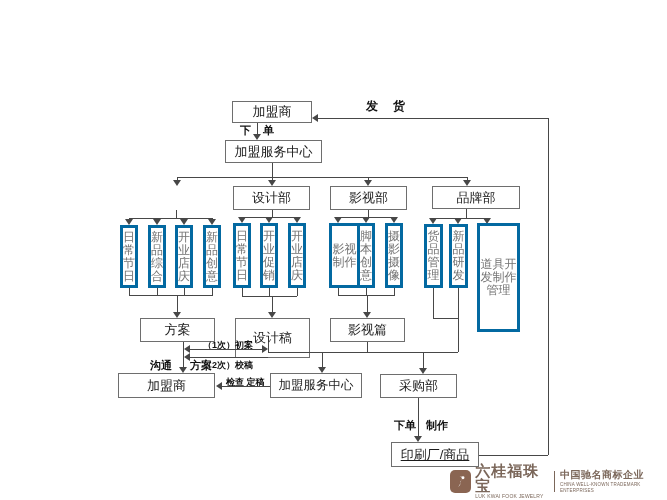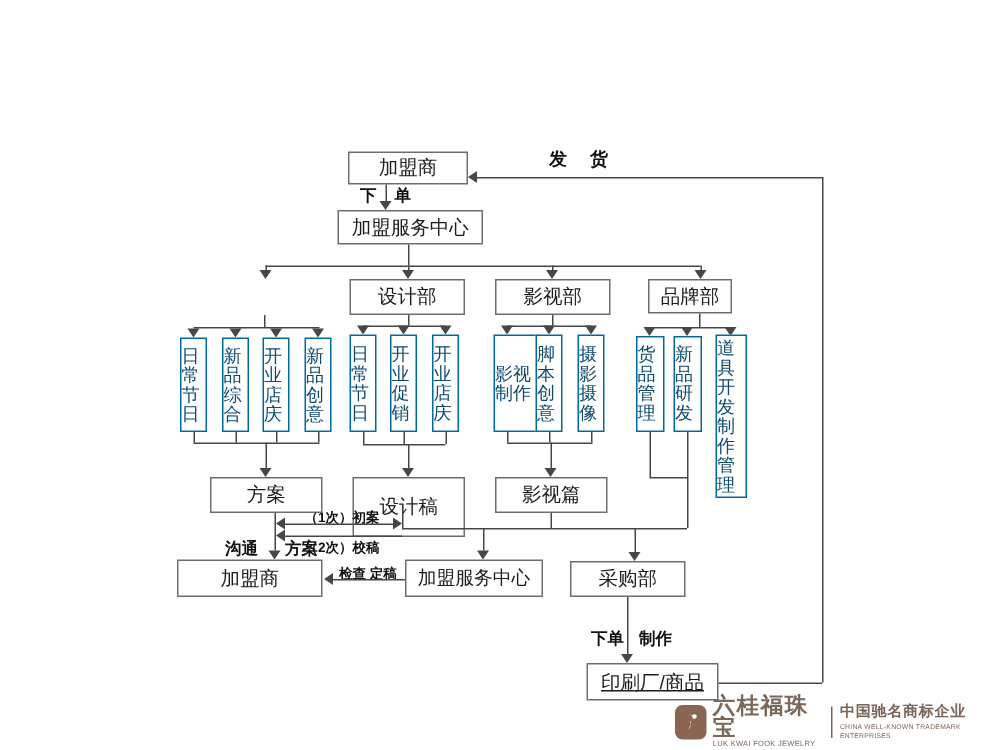--- a/index.html
+++ b/index.html
@@ -3,23 +3,23 @@
 <meta charset="utf-8">
 <style>
   html,body{margin:0;padding:0;background:#fff;}
   .slide{position:relative;width:667px;height:500px;background:#fff;overflow:hidden;
          font-family:"Liberation Sans","DejaVu Sans",sans-serif;color:#1a1a1a;}
   .title{position:absolute;left:44px;top:46px;font-size:31px;font-weight:900;
          letter-spacing:2px;color:#000;}
   .box{position:absolute;background:#fff;border:1px solid #6e6e6e;box-sizing:border-box;
        display:flex;align-items:center;justify-content:center;font-size:13px;color:#1c1c1c;
        white-space:nowrap;}
-  .vbox{position:absolute;background:#fff;border:1px solid #0369a1;box-sizing:border-box;
+  .vbox{position:absolute;background:#fff;border:3px solid #0369a1;box-sizing:border-box;
         display:flex;align-items:center;justify-content:center;font-size:12px;line-height:13px;
-        word-break:break-all;text-align:left;white-space:normal;color:#0c4a6e;padding:1px 0;}
+        word-break:break-all;text-align:center;white-space:normal;color:#737373;padding:1px 0;}
   .hl,.vl{position:absolute;background:#474747;}
   .hl{height:1px;} .vl{width:1px;}
   .ad{position:absolute;width:0;height:0;border-left:4px solid transparent;
       border-right:4px solid transparent;border-top:6px solid #474747;}
   .al{position:absolute;width:0;height:0;border-top:4px solid transparent;
       border-bottom:4px solid transparent;border-right:6px solid #474747;}
   .ar{position:absolute;width:0;height:0;border-top:4px solid transparent;
       border-bottom:4px solid transparent;border-left:6px solid #474747;}
   .lb{position:absolute;font-size:11px;font-weight:bold;color:#111;white-space:nowrap;}
   .ls{position:absolute;font-size:9px;font-weight:bold;color:#111;white-space:nowrap;}
@@ -38,40 +38,40 @@
 <div class="slide">
 
 
   <div class="box" style="left:232px;top:101px;width:80px;height:22px;">加盟商</div>
   <div class="vl" style="left:257px;top:123px;height:11px;"></div>
   <div class="ad" style="left:253px;top:134px;"></div>
   <div class="lb" style="left:240px;top:123px;">下</div>
   <div class="lb" style="left:263px;top:123px;">单</div>
   <div class="box" style="left:225px;top:140px;width:97px;height:23px;">加盟服务中心</div>
 
-  <div class="lb" style="left:366px;top:98px;font-size:12px;letter-spacing:6px;">发 货</div>
+  <div class="lb" style="left:366px;top:98px;font-size:12px;letter-spacing:6px;font-family:Liberation Serif, serif;">发 货</div>
   <div class="al" style="left:312px;top:114px;"></div>
   <div class="hl" style="left:318px;top:118px;width:230px;"></div>
   <div class="vl" style="left:548px;top:118px;height:337px;"></div>
   <div class="hl" style="left:470px;top:455px;width:78px;"></div>
 
   <div class="vl" style="left:272px;top:163px;height:14px;"></div>
   <div class="hl" style="left:177px;top:177px;width:290px;"></div>
   <div class="vl" style="left:177px;top:177px;height:3px;"></div>
   <div class="vl" style="left:272px;top:177px;height:3px;"></div>
   <div class="vl" style="left:368px;top:177px;height:3px;"></div>
   <div class="vl" style="left:467px;top:177px;height:3px;"></div>
   <div class="ad" style="left:173px;top:180px;"></div>
   <div class="ad" style="left:268px;top:180px;"></div>
   <div class="ad" style="left:364px;top:180px;"></div>
   <div class="ad" style="left:463px;top:180px;"></div>
 
   <div class="box" style="left:233px;top:186px;width:77px;height:24px;">设计部</div>
   <div class="box" style="left:330px;top:186px;width:77px;height:24px;">影视部</div>
-  <div class="box" style="left:432px;top:186px;width:56px;height:23px;">品牌部</div>
+  <div class="box" style="left:432px;top:186px;width:88px;height:23px;">品牌部</div>
 
   <div class="vl" style="left:176px;top:210px;height:8px;"></div>
   <div class="hl" style="left:129px;top:218px;width:84px;"></div>
   <div class="ad" style="left:125px;top:219px;"></div>
   <div class="ad" style="left:153px;top:219px;"></div>
   <div class="ad" style="left:180px;top:219px;"></div>
   <div class="ad" style="left:208px;top:219px;"></div>
   <div class="vbox" style="left:120px;top:225px;width:18px;height:63px;">日常节日</div>
   <div class="vbox" style="left:148px;top:225px;width:18px;height:63px;">新品综合</div>
   <div class="vbox" style="left:175px;top:225px;width:18px;height:63px;">开业店庆</div>
@@ -114,21 +114,21 @@
   <div class="vl" style="left:367px;top:295px;height:17px;"></div>
   <div class="ad" style="left:363px;top:312px;"></div>
 
   <div class="vl" style="left:466px;top:209px;height:9px;"></div>
   <div class="hl" style="left:433px;top:218px;width:54px;"></div>
   <div class="ad" style="left:429px;top:218px;"></div>
   <div class="ad" style="left:454px;top:218px;"></div>
   <div class="ad" style="left:483px;top:218px;"></div>
   <div class="vbox" style="left:424px;top:224px;width:19px;height:64px;">货品管理</div>
   <div class="vbox" style="left:449px;top:224px;width:19px;height:64px;">新品研发</div>
-  <div class="vbox" style="left:477px;top:223px;width:21px;height:109px;">道具开发制作管理</div>
+  <div class="vbox" style="left:477px;top:223px;width:43px;height:109px;">道具开发制作管理</div>
   <div class="vl" style="left:433px;top:288px;height:30px;"></div>
   <div class="hl" style="left:433px;top:318px;width:25px;"></div>
   <div class="vl" style="left:458px;top:288px;height:64px;"></div>
 
   <div class="box" style="left:140px;top:318px;width:75px;height:24px;">方案</div>
   <div class="box" style="left:235px;top:318px;width:75px;height:40px;">设计稿</div>
   <div class="box" style="left:330px;top:318px;width:75px;height:24px;">影视篇</div>
 
   <div class="vl" style="left:183px;top:342px;height:25px;"></div>
   <div class="ad" style="left:179px;top:367px;"></div>

